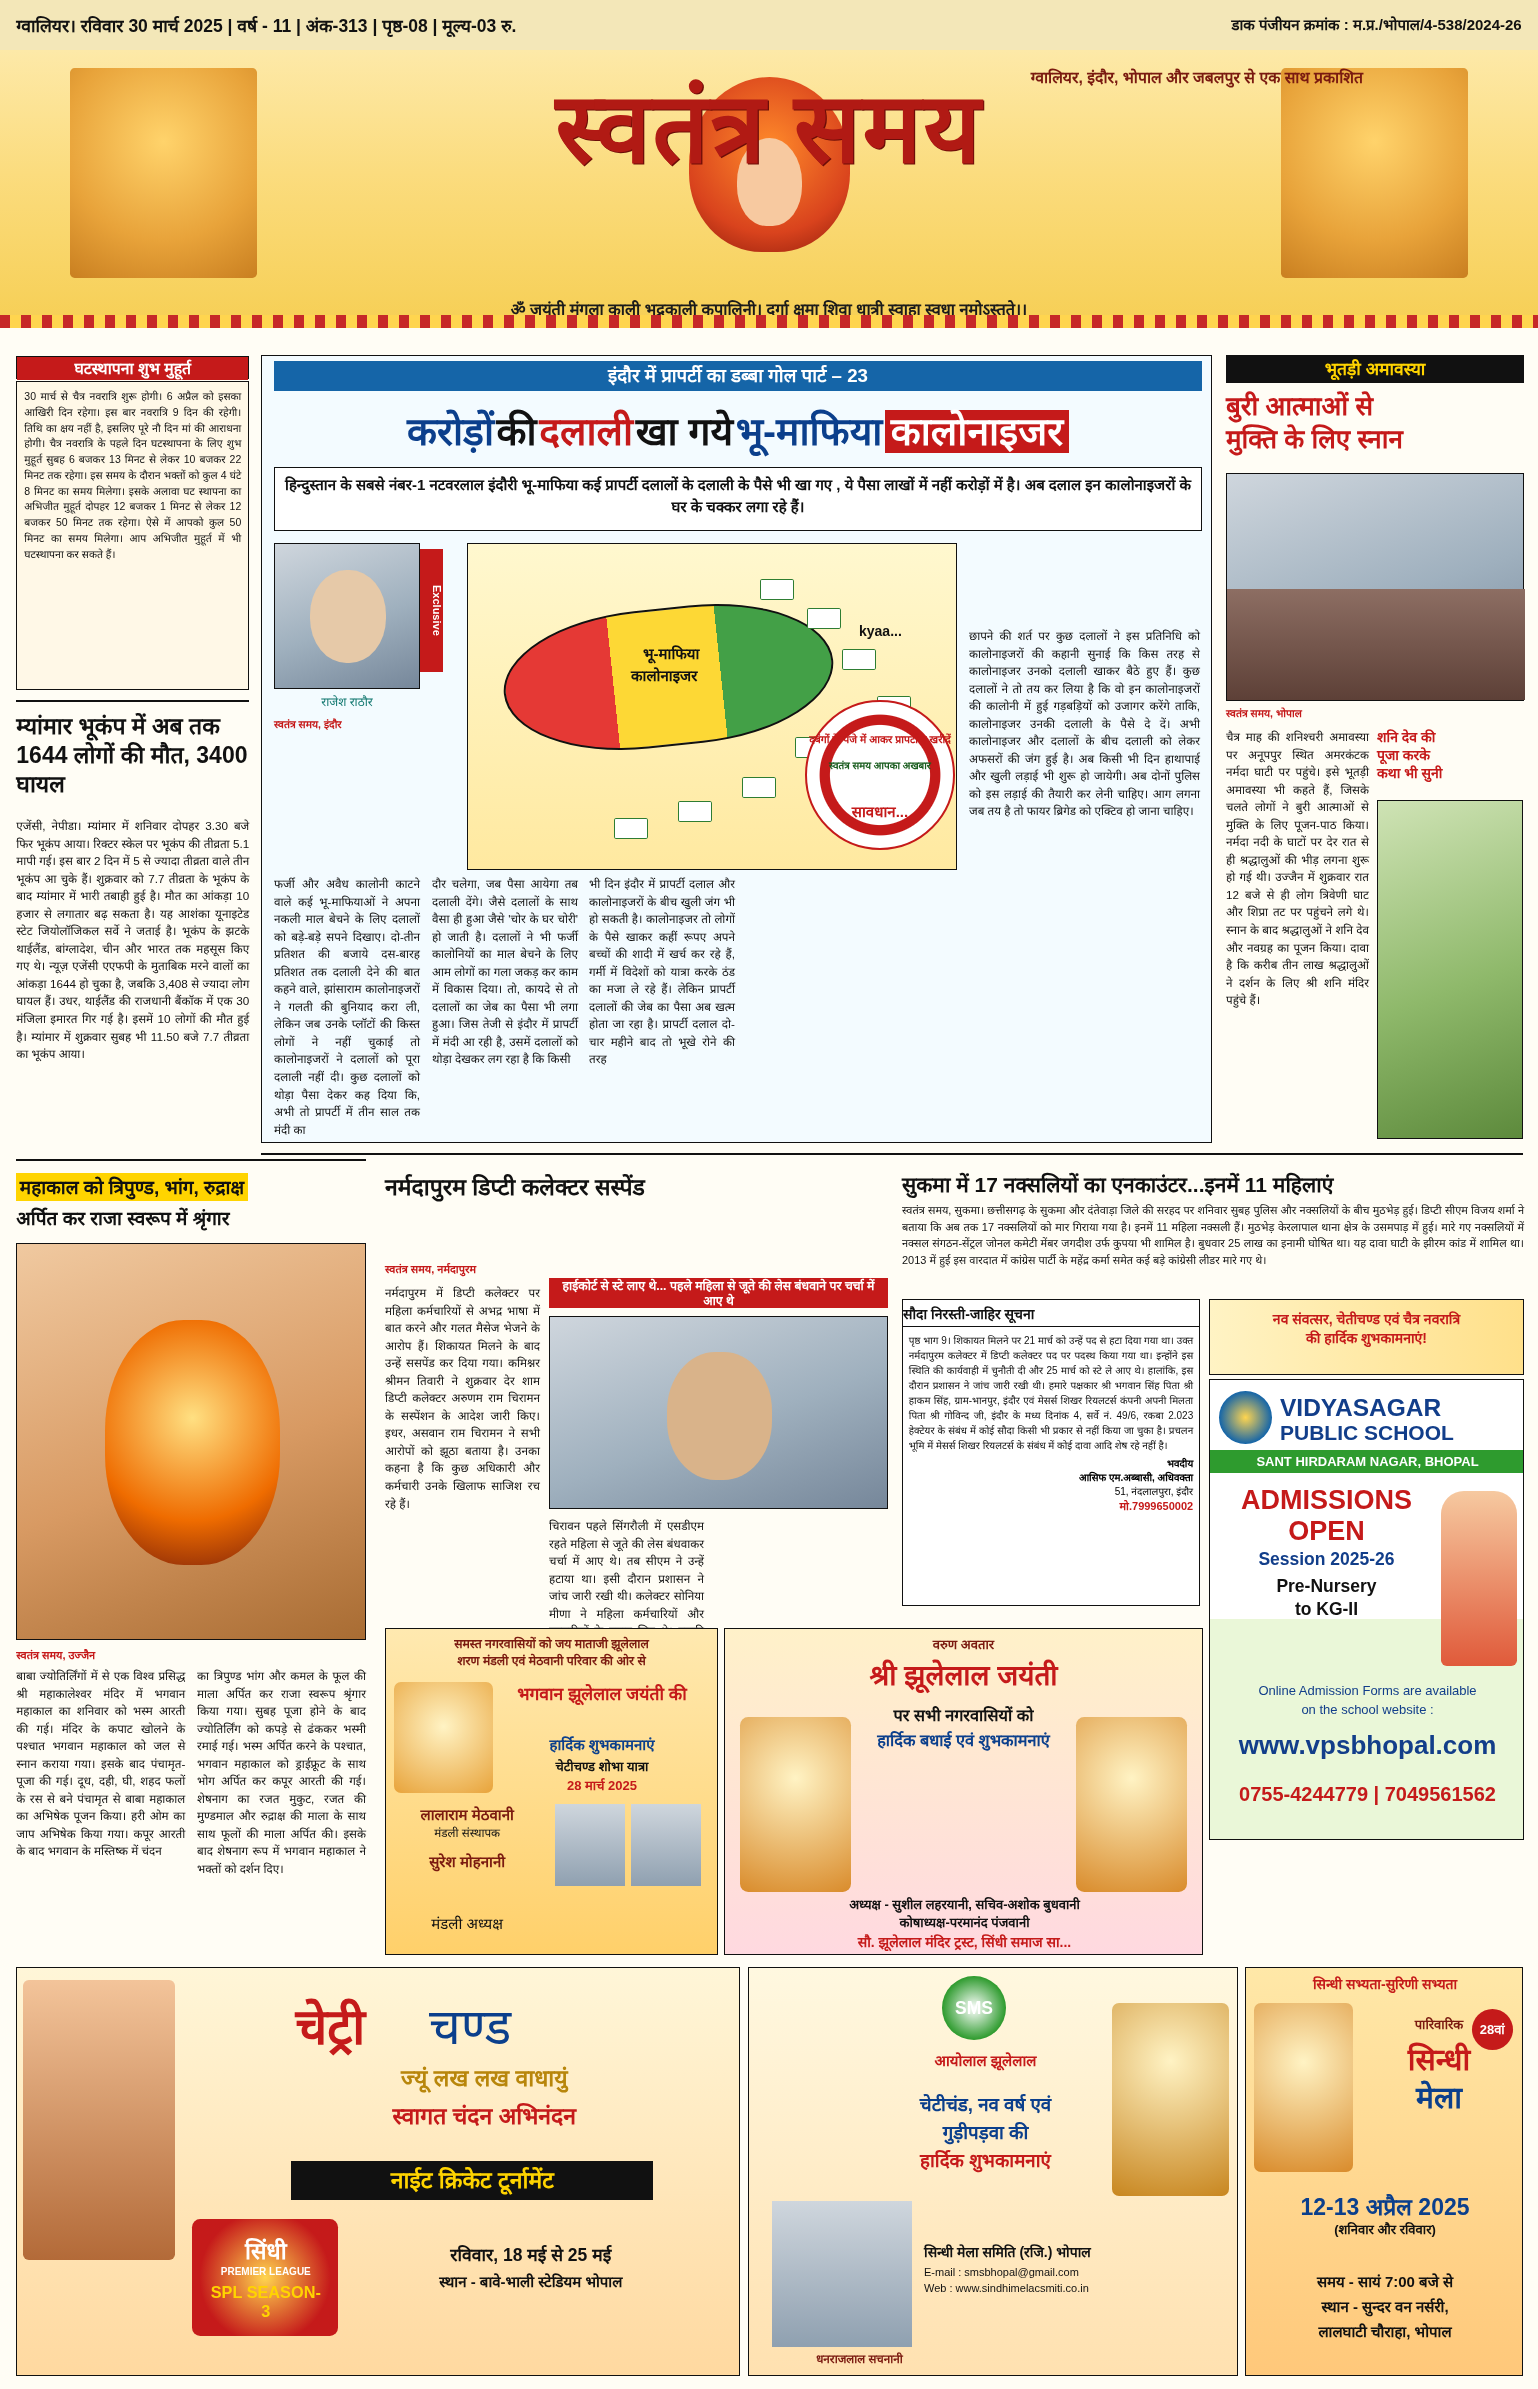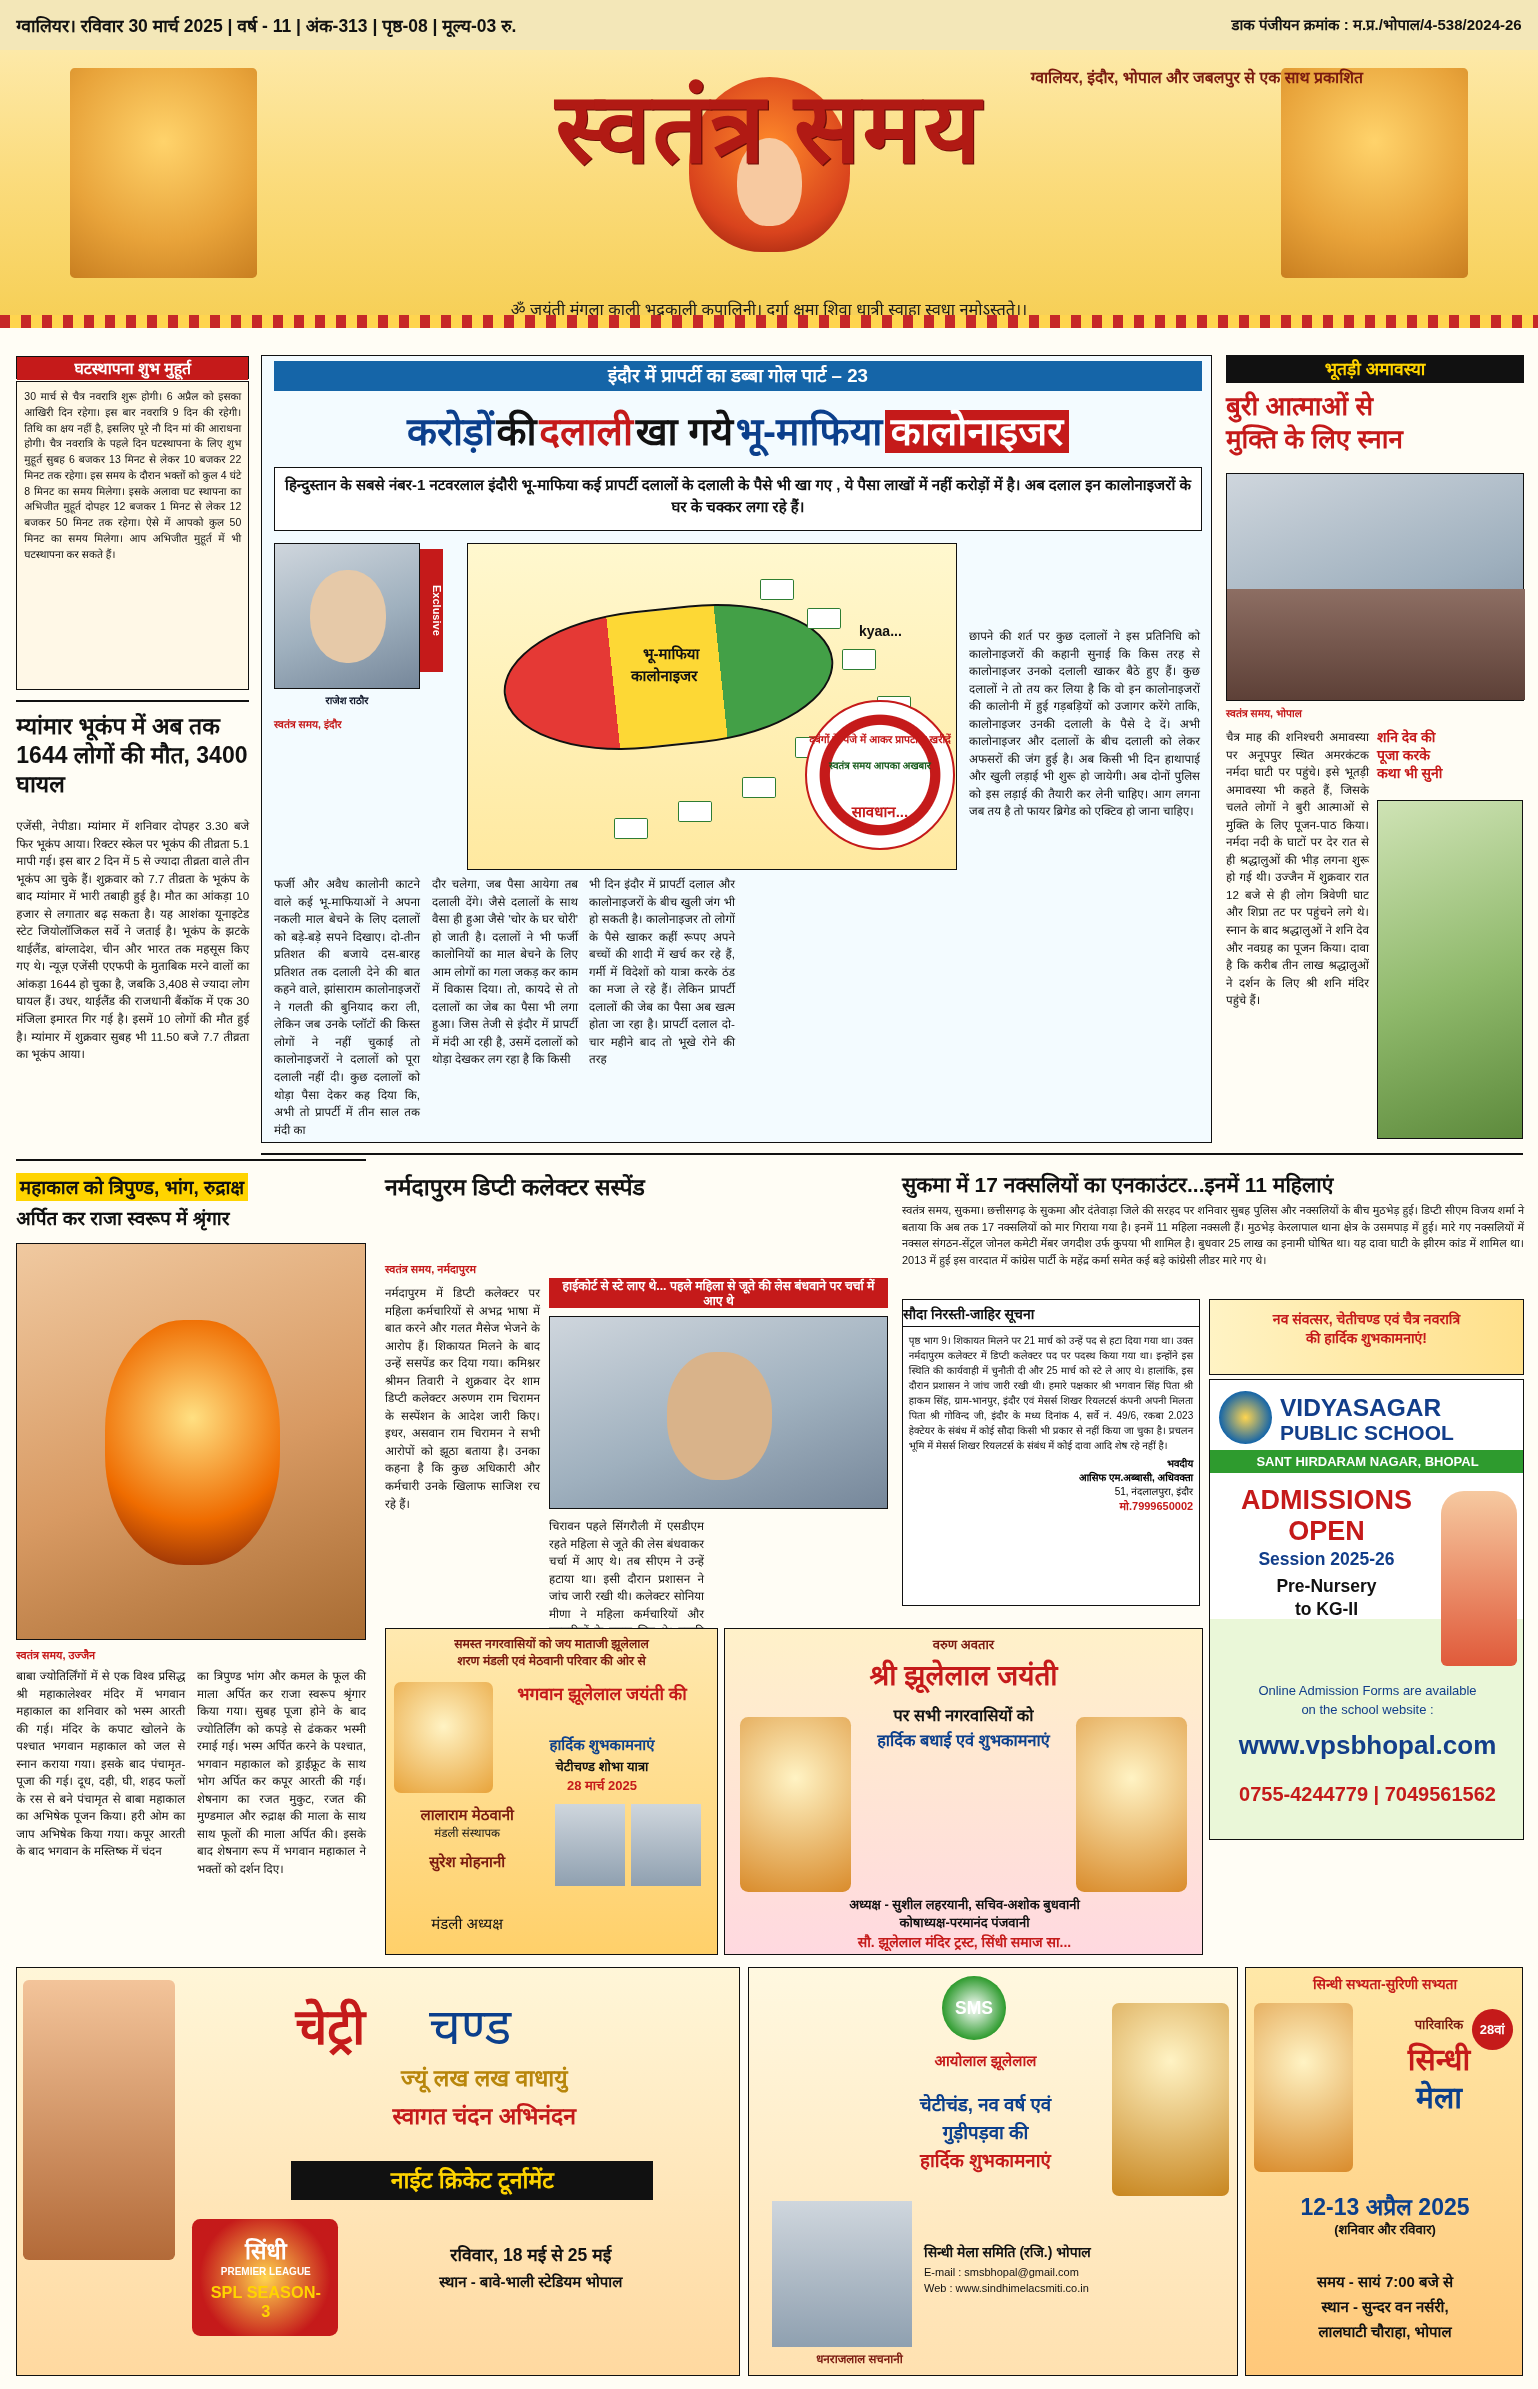--- a/index.html
+++ b/index.html
@@ -8,21 +8,21 @@
 
   
   .masthead-strip{position:absolute;left:0;top:0;width:1538px;height:50px;background:#f3e7b8;border-bottom:1.8px solid #b02020;}
   .masthead-strip .left{position:absolute;left:16.3px;top:13px;font-size:17.5px;color:#111;font-weight:bold;}
   .masthead-strip .right{position:absolute;right:16.3px;top:14px;font-size:15px;color:#111;font-weight:bold;}
   .masthead{position:absolute;left:0;top:50px;width:1538px;height:274px;
      background:linear-gradient(180deg,#fde9a8 0%,#fbdc7e 45%,#f6cf55 100%);border-bottom:2.3px solid #b02020;}
   .mh-sub{position:absolute;right:175px;top:16.3px;font-size:15.8px;color:#7a1a10;font-weight:bold;}
   .mh-title{position:absolute;left:0;right:0;top:30px;text-align:center;font-family:"Liberation Serif",serif;
      font-size:98px;font-weight:bold;color:#b11a14;letter-spacing:2.3px;line-height:1;text-shadow:1.2px 1.2px 0 #6d0d08;}
-  .mh-mantra{position:absolute;left:0;right:0;top:248px;text-align:center;font-size:16.3px;color:#1b1b1b;font-weight:normal;}
+  .mh-mantra{position:absolute;left:0;right:0;top:248px;text-align:center;font-size:16.3px;color:#1b1b1b;font-weight:bold;}
   .mh-deity{position:absolute;top:17.5px;width:187px;height:210px;border-radius:4.7px;}
   .mh-deity.l{left:70px;background:radial-gradient(circle at 50% 35%,#ffd36b,#e8a33a 60%,#c97f20);}
   .mh-deity.r{right:70px;background:radial-gradient(circle at 50% 35%,#ffd36b,#e8a33a 60%,#c97f20);}
   .mh-center{position:absolute;left:689px;top:27px;width:161px;height:175px;
      background:radial-gradient(circle at 50% 40%,#ff8a2a,#d9431d 65%,#8d1b0c);border-radius:50% 50% 45% 45%;}
   .mh-face{position:absolute;left:737px;top:88px;width:65px;height:88px;background:#f7c9a0;border-radius:50% 50% 45% 45%;}
   .mh-deco{position:absolute;left:0;top:315px;width:1538px;height:13px;
      background:repeating-linear-gradient(90deg,#c62828 0 10.5px,#ffd54f 10.5px 21px);}
 
   
@@ -127,21 +127,21 @@
 
   <div class="box rule" style="left:274px;top:467px;width:928px;height:64px;background:#fff;padding:5.8px 9.3px;">
     <div class="hl" style="font-size:15px;text-align:center;font-weight:bold;">हिन्दुस्तान के सबसे नंबर-1 नटवरलाल इंदौरी भू-माफिया कई प्रापर्टी दलालों के दलाली के पैसे भी खा गए , ये पैसा लाखों में नहीं करोड़ों में है। अब दलाल इन कालोनाइजरों के घर के चक्कर लगा रहे हैं।</div>
   </div>
 
   <div class="box photo rule" style="left:274px;top:543px;width:146px;height:146px;">
     <div style="position:absolute;left:35px;top:26px;width:76px;height:93px;background:#e6c9a8;border-radius:48%;"></div>
   </div>
   <div class="box" style="left:420px;top:549px;width:23px;height:123px;background:#c51a1a;color:#fff;font-size:11px;font-weight:bold;writing-mode:vertical-rl;text-align:center;">Exclusive</div>
   <div class="box" style="left:274px;top:693px;width:146px;text-align:center;">
-    <div style="font-size:10px;font-weight:bold;color:#0f172a;">राजेश राठौर</div>
+    <div style="font-size:12px;font-weight:normal;color:#0f766e;">राजेश राठौर</div>
   </div>
   <div class="box" style="left:274px;top:717px;width:146px;">
     <span class="byline" style="font-size:10.5px;">स्वतंत्र समय, इंदौर</span>
   </div>
 
   <div class="cartoon box" style="left:467px;top:543px;width:490px;height:327px;">
     <div class="snake"></div>
     <div class="money" style="left:292px;top:35px;"></div>
       <div class="money" style="left:339px;top:64px;"></div>
     <div class="money" style="left:374px;top:105px;"></div>

